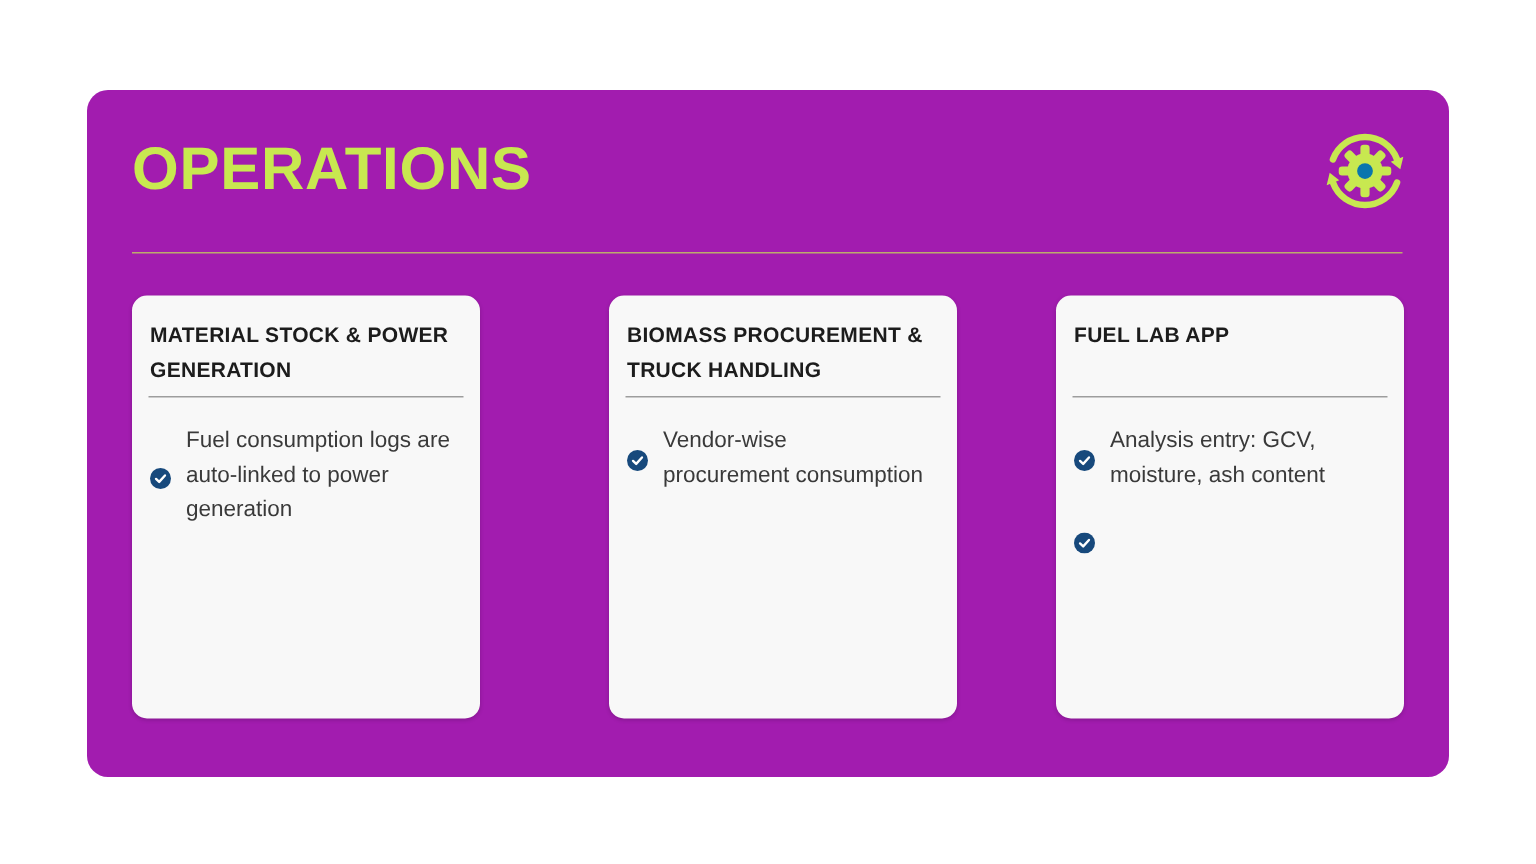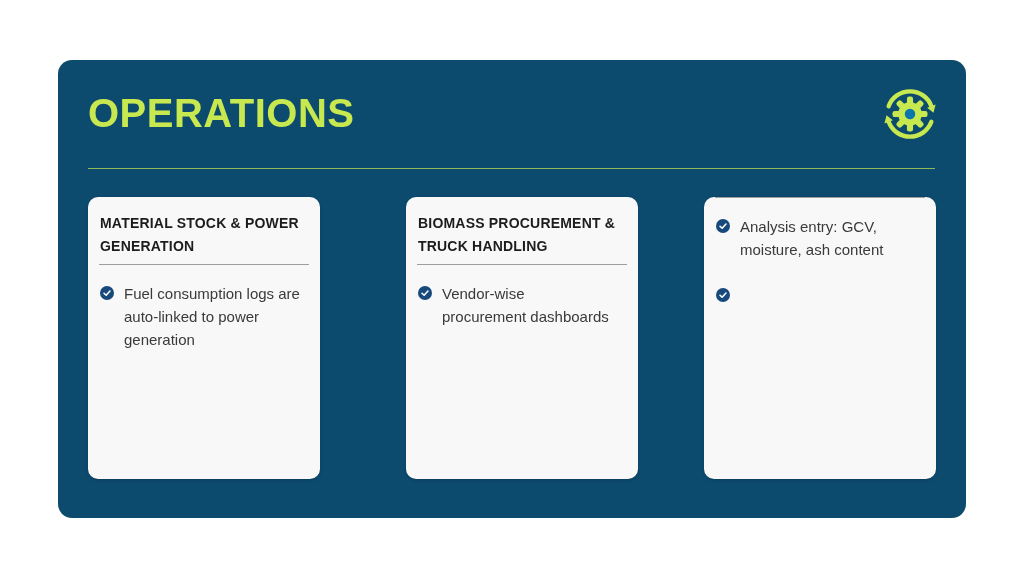--- a/index.html
+++ b/index.html
@@ -2,21 +2,21 @@
 <html><head>
 <meta charset="utf-8">
 <style>
   * { margin:0; padding:0; box-sizing:border-box; }
   html,body { background:#ffffff; }
   body { font-family:"Liberation Sans","DejaVu Sans",sans-serif; }
   .canvas { position:relative; width:1024px; height:576px; background:#ffffff; overflow:hidden; }
 
   .panel {
     position:absolute; left:58px; top:60px; width:908px; height:458px;
-    background:#0c4a6e; border-radius:14px;
+    background:#a21caf; border-radius:14px;
   }
 
   .slide-title {
     position:absolute; left:30px; top:32px;
     font-size:40px; line-height:42px; font-weight:bold; letter-spacing:0.5px;
     color:#c8e850;
   }
 
   .gear-icon { position:absolute; top:26px; right:28px; width:56px; height:56px; }
 
@@ -35,21 +35,21 @@
   .card-3 { left:646px; }
 
   .card-title {
     margin:15px 12px 0; height:52px;
     font-size:14px; font-weight:bold; line-height:23px; letter-spacing:0.2px;
     color:#1c1c1c; white-space:pre-line;
   }
   .card-rule { margin:0 11px; border-top:1px solid #9d9d9d; }
 
   .card-list { list-style:none; margin:17px 12px 0; }
-  .card-list li { display:flex; align-items:flex-start; gap:10px; margin-bottom:23px; }
+  .card-list li { display:flex; align-items:center; gap:10px; margin-bottom:23px; }
   .check { flex:0 0 14px; width:14px; height:14px; margin-top:4px; }
   .check svg { display:block; width:14px; height:14px; }
   .item-text {
     font-size:15px; line-height:23px; color:#3a3a3a; white-space:pre-line;
   }
 </style>
 </head>
 <body>
 
 <div class="canvas">
@@ -107,26 +107,27 @@
       <div class="card-rule"></div>
       <ul class="card-list">
         <li>
           <span class="check">
             <svg viewBox="0 0 16 16">
                 <circle cx="8" cy="8" r="8" fill="#17497c"></circle>
                 <path d="M4.6 8.3 L7 10.6 L11.4 5.7" fill="none" stroke="#ffffff" stroke-width="1.8" stroke-linecap="round" stroke-linejoin="round"></path>
               </svg>
           </span>
           <span class="item-text">Vendor-wise
-procurement dashboards</span>
+procurement consumption</span>
         </li>
       </ul>
     </section>
 
     <section class="card card-3">
+      <h2 class="card-title">FUEL LAB APP</h2>
       <div class="card-rule"></div>
       <ul class="card-list">
         <li>
           <span class="check">
             <svg viewBox="0 0 16 16">
                 <circle cx="8" cy="8" r="8" fill="#17497c"></circle>
                 <path d="M4.6 8.3 L7 10.6 L11.4 5.7" fill="none" stroke="#ffffff" stroke-width="1.8" stroke-linecap="round" stroke-linejoin="round"></path>
               </svg>
           </span>
           <span class="item-text">Analysis entry: GCV,

